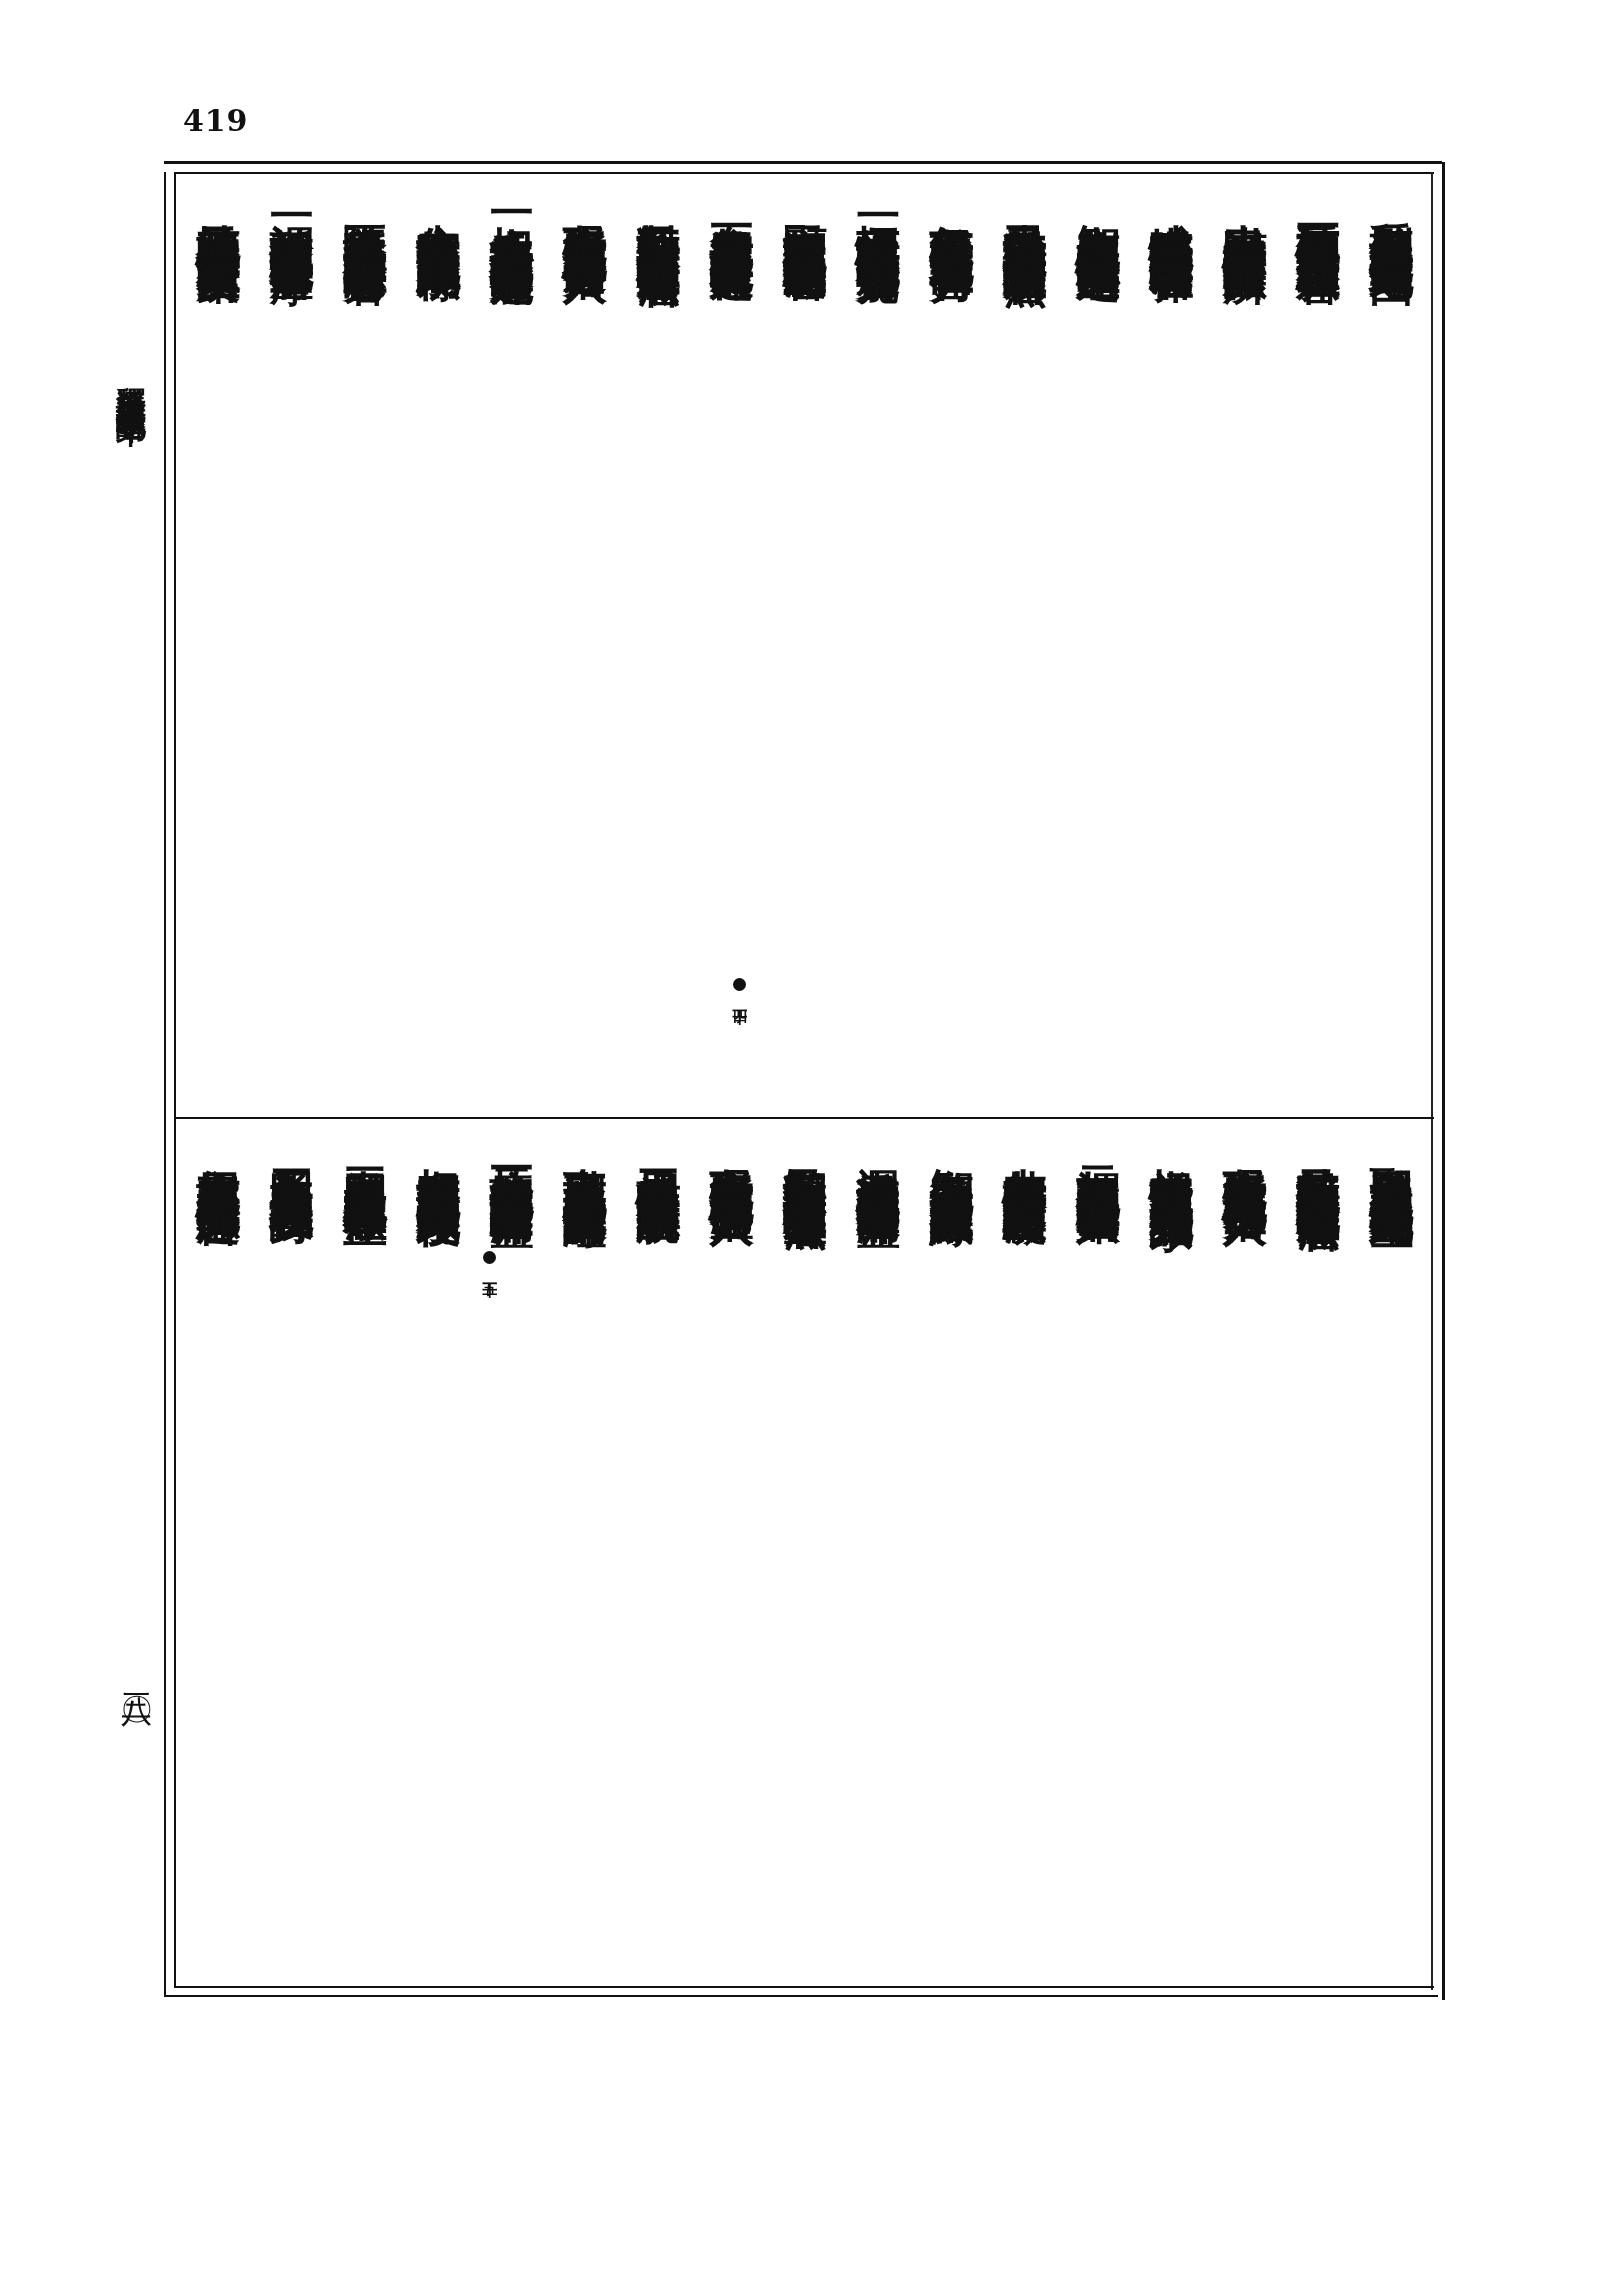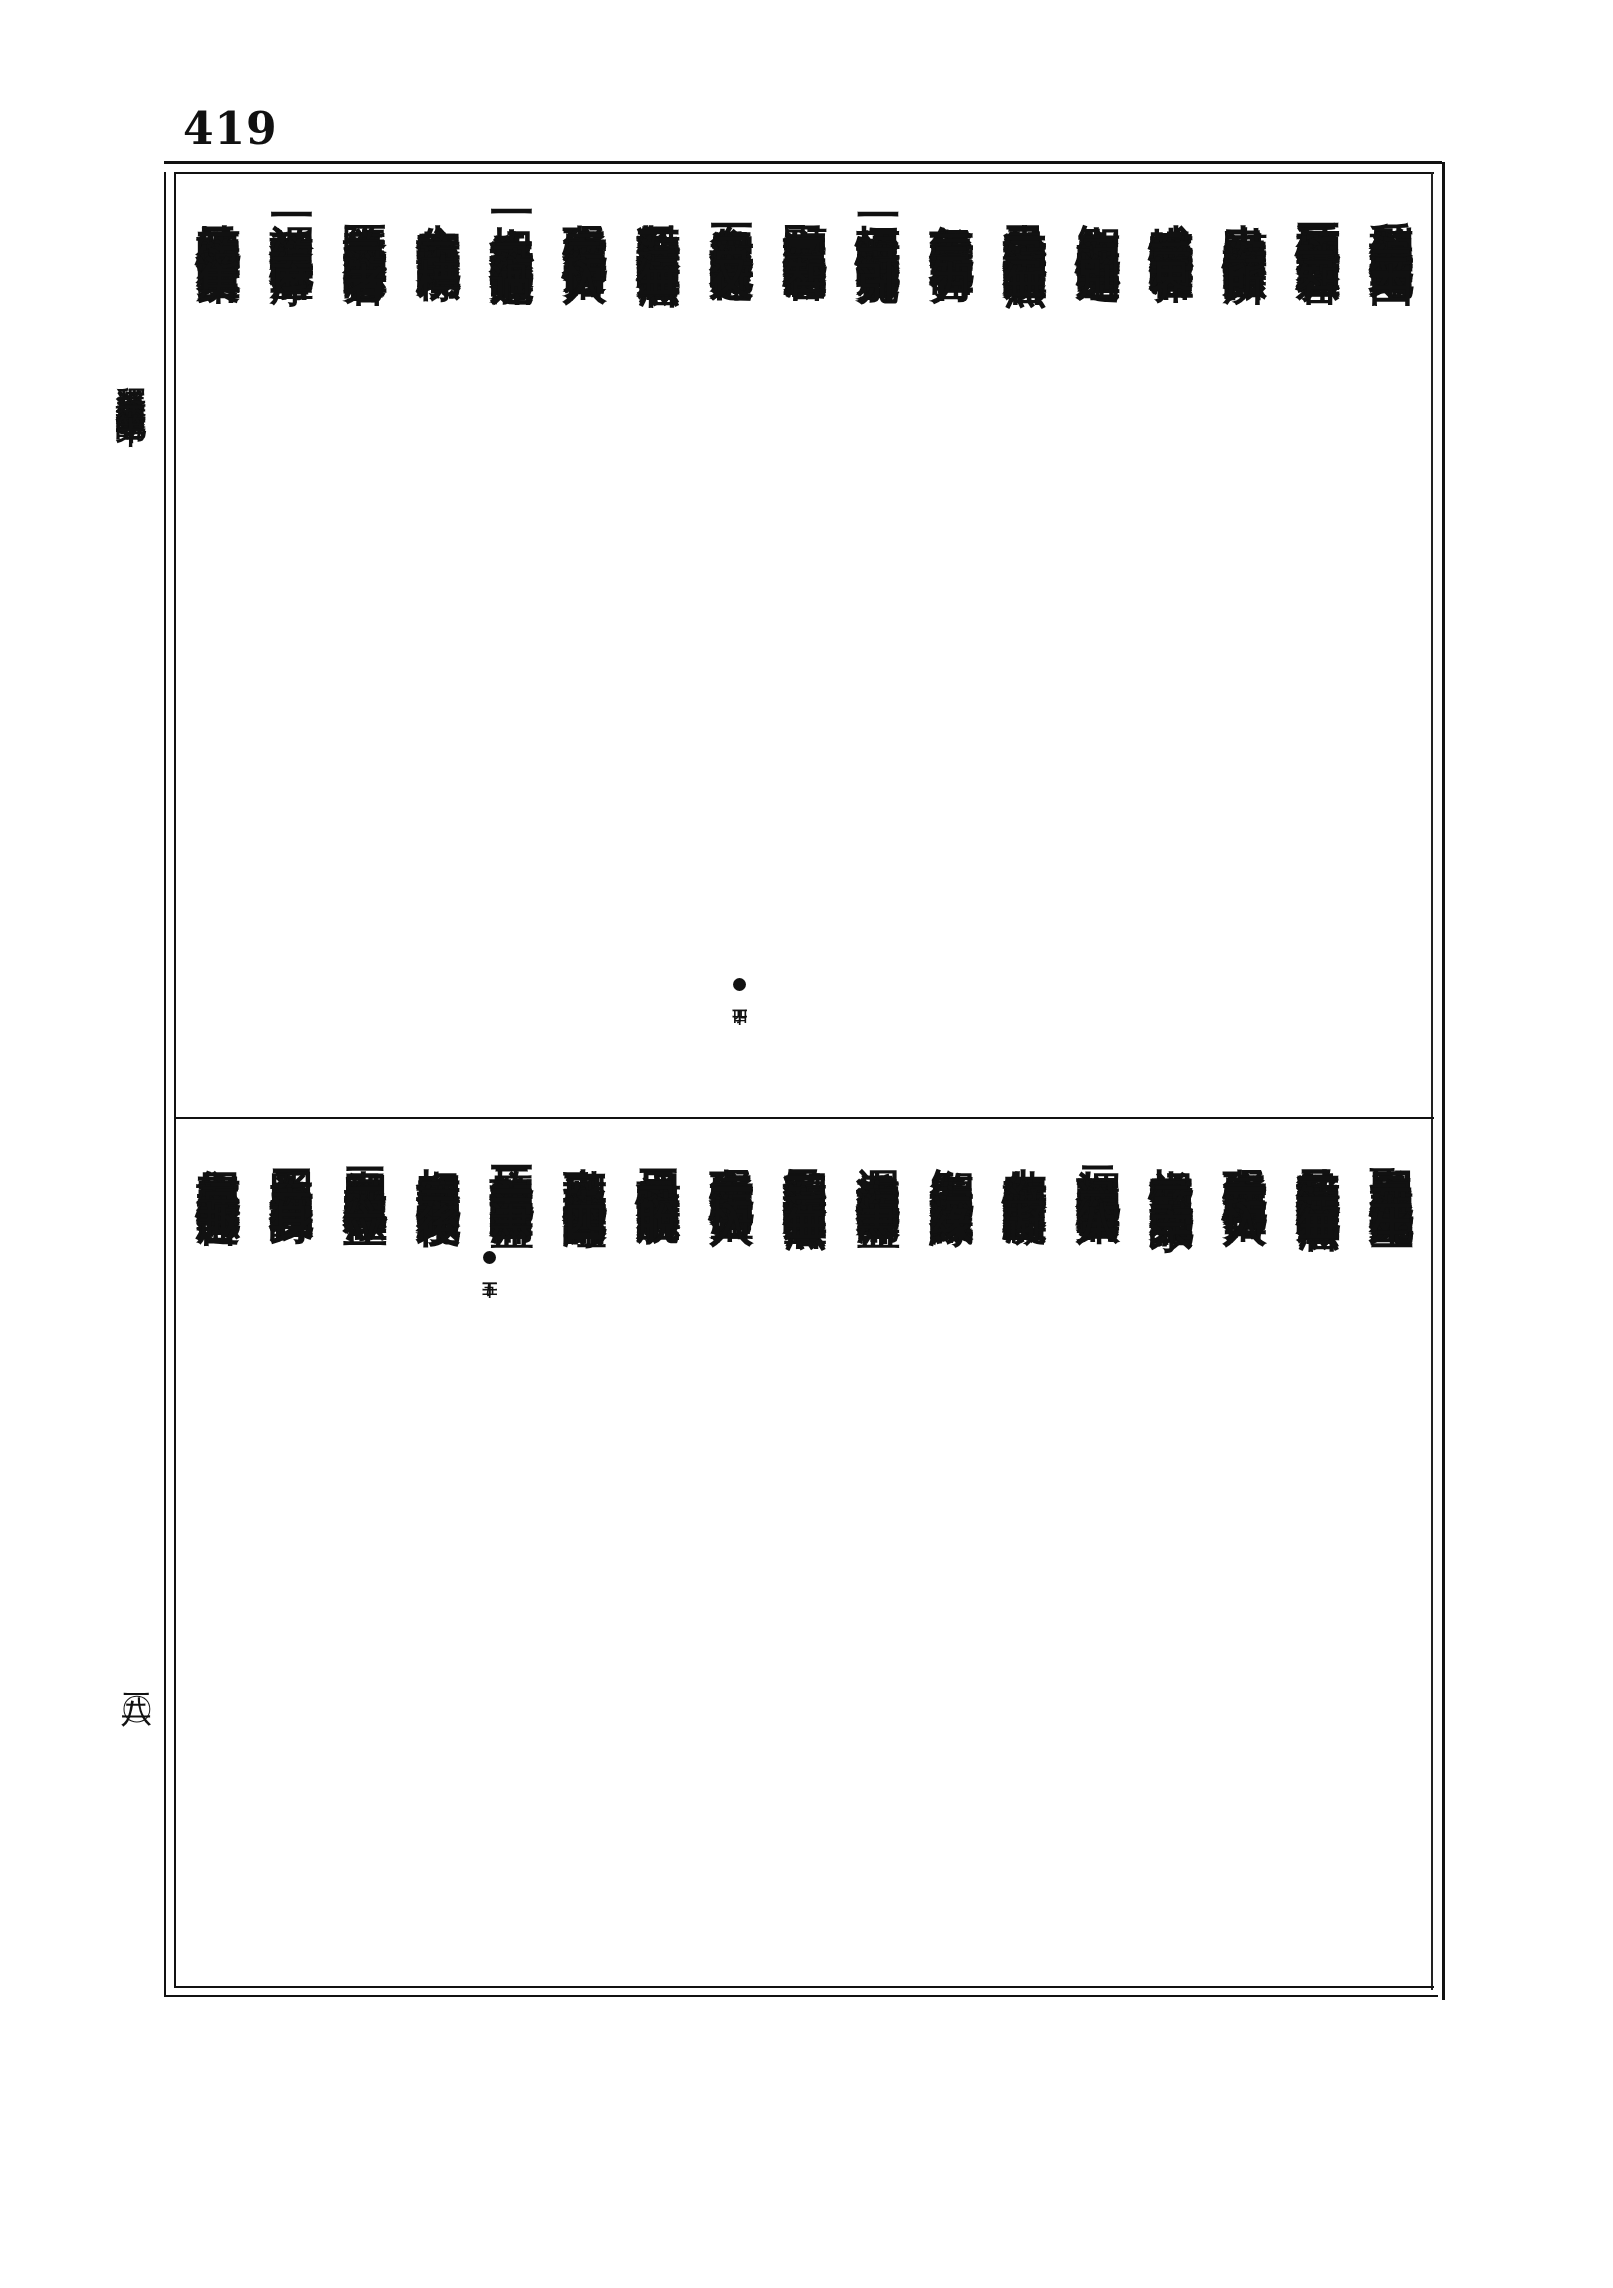--- a/index.html
+++ b/index.html
@@ -1,18 +1,18 @@
 <!DOCTYPE html>
 <html style="font-size:14.8px"><head>
 <meta charset="utf-8">
 <style>
   html, body { margin:0; padding:0; background:#ffffff; }
   body { width:1613px; height:2289px; position:relative; overflow:hidden;
          font-family:"DejaVu Serif","Liberation Serif",serif; color:#111; }
-  .page-num { position:absolute; left:183px; top:103px; font-size:44px; font-weight:bold;
+  .page-num { position:absolute; left:183px; top:103px; font-size:30px; font-weight:bold;
               font-family:"DejaVu Serif",serif; letter-spacing:0.9px; }
   .top-rule { position:absolute; left:164px; top:161px; width:1278px; height:2.8px; background:#111; }
   .margin-title { position:absolute; left:111px; top:362px; width:41px;
                   writing-mode:vertical-rl; font-size:30px; font-weight:bold; letter-spacing:2.8px;
                   line-height:41px; }
   .folio { position:absolute; left:118px; top:1669px; writing-mode:vertical-rl;
            font-size:31px; line-height:37px; letter-spacing:1.8px; }
   .frame { position:absolute; left:164px; top:172px; width:1272px; height:1823px;
            border-left:2.8px solid #111; border-bottom:2.8px solid #111; }
   .frame-inner-left { position:absolute; left:174px; top:172px; width:1.8px; height:1816px; background:#111; }

